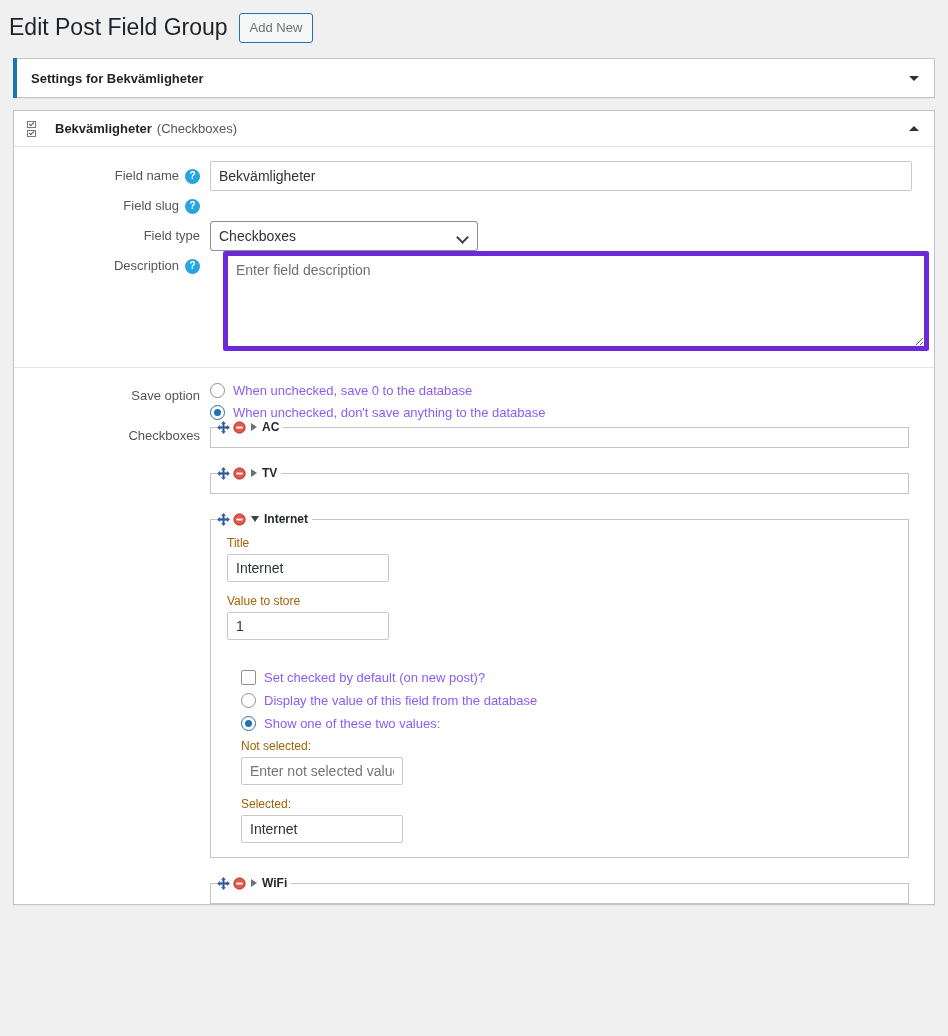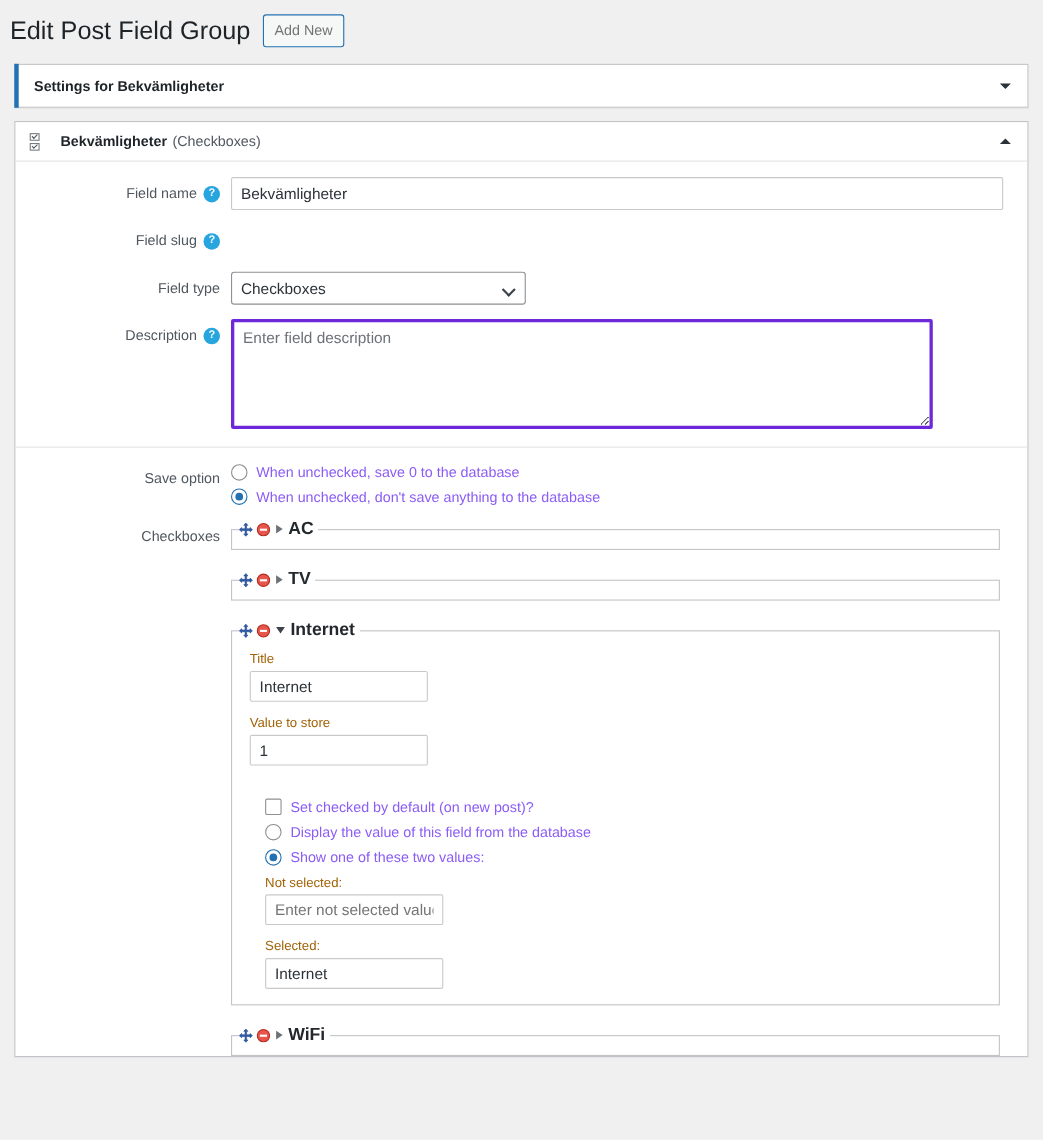--- a/index.html
+++ b/index.html
@@ -148,21 +148,20 @@
     margin-left: 5px;
   }
 
   
   .form-section { padding: 0; }
   .form-section.upper { padding: 14px 0 16px 0; }
   .divider { border-top: 1px solid #e2e4e7; }
   .row {
     display: flex;
     align-items: flex-start;
-    margin-bottom: 13px;
   }
   .row:last-child { margin-bottom: 0; }
   .row-label {
     width: 196px;
     min-width: 196px;
     text-align: right;
     padding-right: 10px;
     box-sizing: border-box;
     font-size: 13px;
     color: #50575e;
@@ -220,32 +219,33 @@
     content: "";
     position: absolute;
     right: 11px; top: 12px;
     width: 7px; height: 7px;
     border-right: 2px solid #3c434a;
     border-bottom: 2px solid #3c434a;
     transform: rotate(45deg);
     pointer-events: none;
   }
   textarea.desc {
-    width: 638px;
+    width: 706px;
     height: 100px;
     box-sizing: border-box;
-    border: 3px solid #6d28d9;
+    border: 5px solid #6d28d9;
     border-radius: 2px;
     background: #fff;
     font-family: "Liberation Sans", sans-serif;
     font-size: 14px;
     color: #2c3338;
     padding: 6px 8px;
     outline: none;
     resize: both;
+    margin-left: 13px;
   }
   textarea.desc::placeholder, .text-input::placeholder { color: #6c7177; }
 
   
   .opt-list { padding-top: 5px; }
   .opt {
     display: flex;
     align-items: center;
     gap: 8px;
     margin-bottom: 7px;
@@ -290,21 +290,21 @@
     padding: 0;
     min-width: 0;
   }
   .cb-fieldset.collapsed { height: 26px; }
   .cb-fieldset > legend {
     display: flex;
     align-items: center;
     gap: 3px;
     margin-left: 6px;
     padding: 0 4px 0 0;
-    font-size: 16px;
+    font-size: 12px;
     font-weight: bold;
     color: #23282d;
   }
   .move-icon { cursor: move; flex: none; display: block; }
   .remove-icon { cursor: pointer; flex: none; display: block; }
   .tri {
     width: 0; height: 0;
     cursor: pointer;
     flex: none;
     margin: 0 2px;

